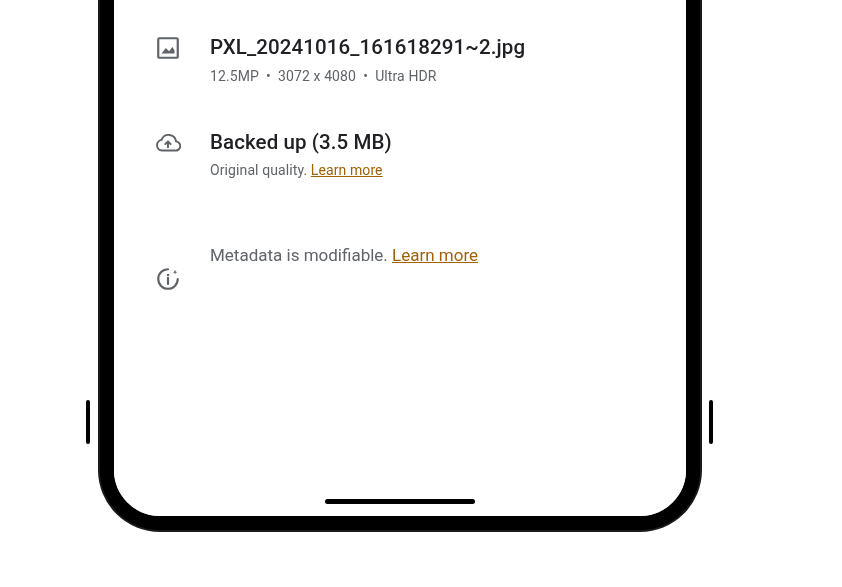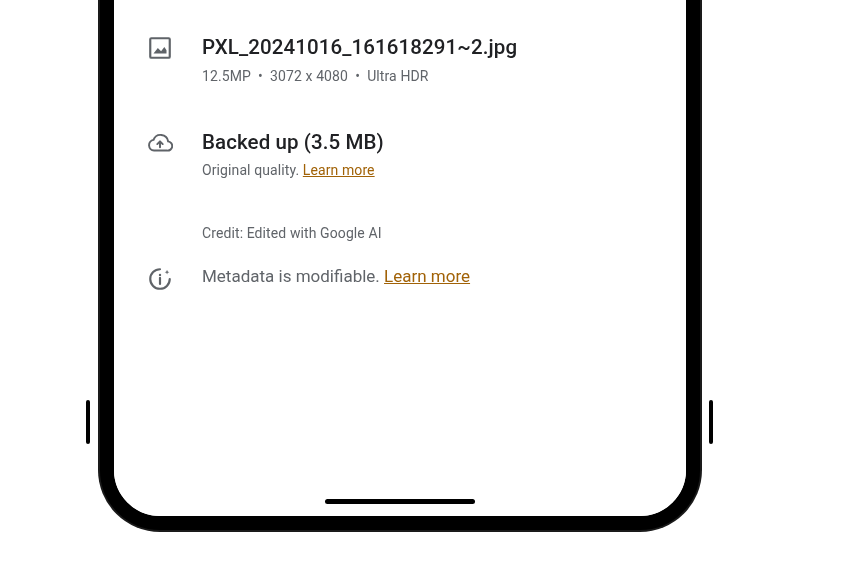--- a/index.html
+++ b/index.html
@@ -31,21 +31,21 @@
       inset: 0;
       border-radius: 46px;
       overflow: hidden;
       background: #fff;
     }
     .content {
       position: absolute;
       left: 0;
       right: 0;
       top: 300px;
-      padding: 0 30px 0 32px;
+      padding: 0 30px 0 40px;
     }
     .info-row {
       display: flex;
       align-items: flex-start;
       gap: 28px;
       margin-bottom: 42px;
     }
     .icon-wrap {
       width: 28px;
       height: 28px;
@@ -169,21 +169,20 @@
       <div class="info-row ai">
         <div class="icon-wrap">
           <svg viewBox="0 0 24 24" fill="none" stroke="currentColor" stroke-width="2">
             <path d="M12 3 A9 9 0 1 0 21 12" stroke-linecap="round"></path>
             <circle cx="12" cy="8.2" r="1.1" fill="currentColor" stroke="none"></circle>
             <line x1="12" y1="11" x2="12" y2="16.5" stroke-linecap="round"></line>
             <path d="M18.5 3.5 L19.1 5.1 L20.7 5.7 L19.1 6.3 L18.5 7.9 L17.9 6.3 L16.3 5.7 L17.9 5.1 Z" fill="currentColor" stroke="none"></path>
           </svg>
         </div>
         <div class="text-block">
-          <div class="subtitle subtitle-line">Credit: Edited with Google AI</div>
           <div class="note">
             <span>Metadata is modifiable.</span>
             <span> </span>
             <span class="link">Learn more</span>
           </div>
         </div>
       </div>
 
     </div>
     <div class="home-indicator"></div>

